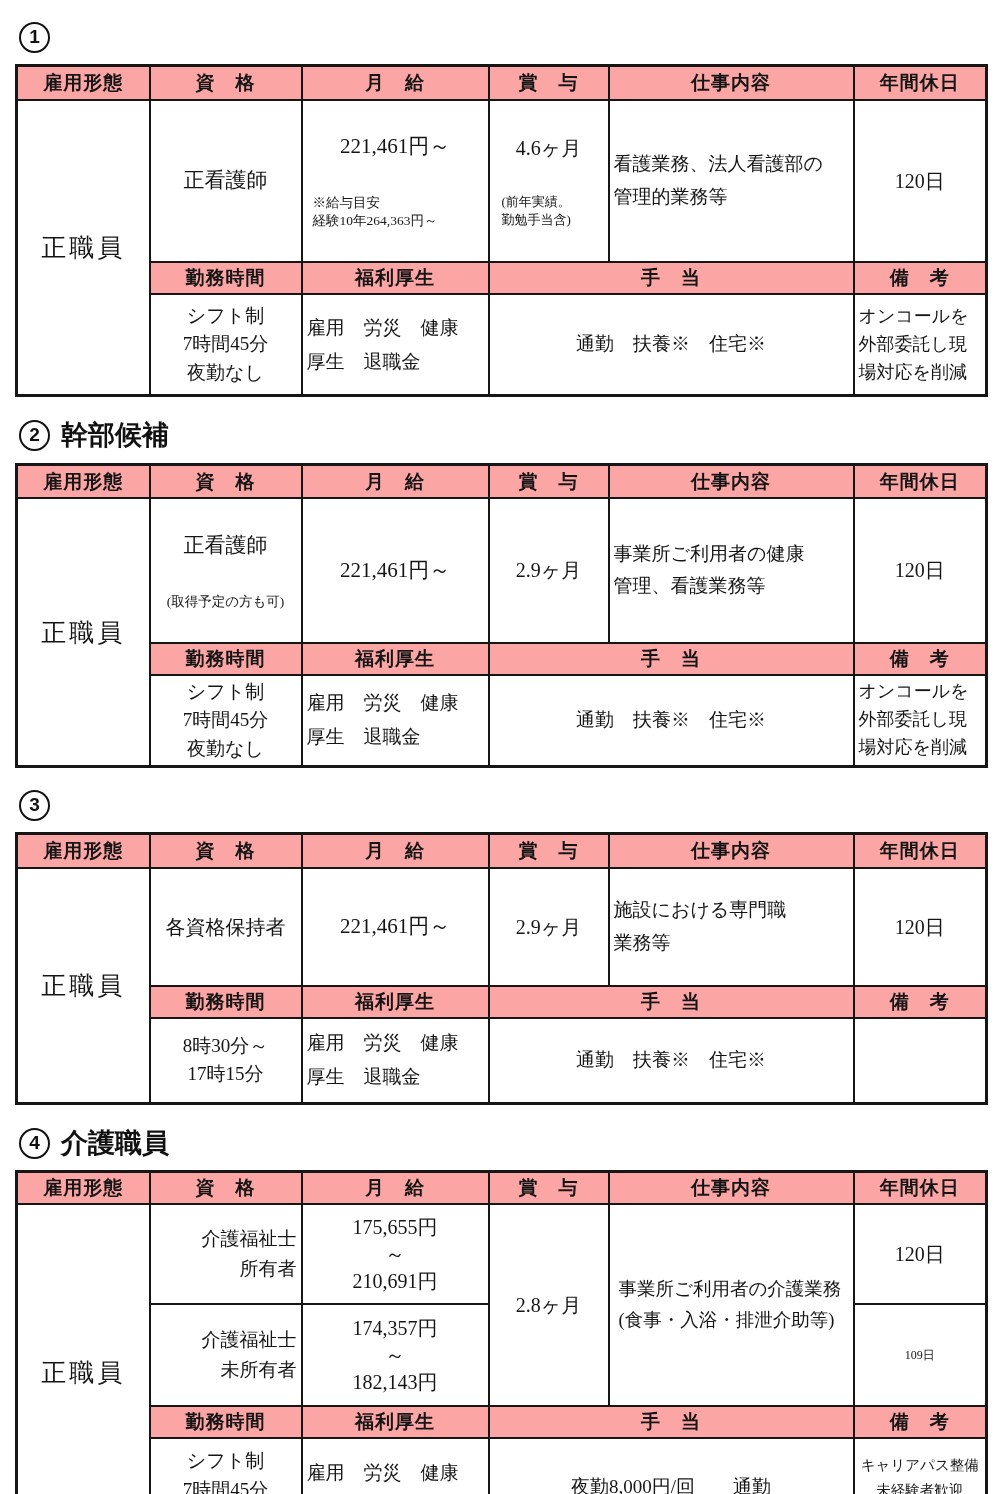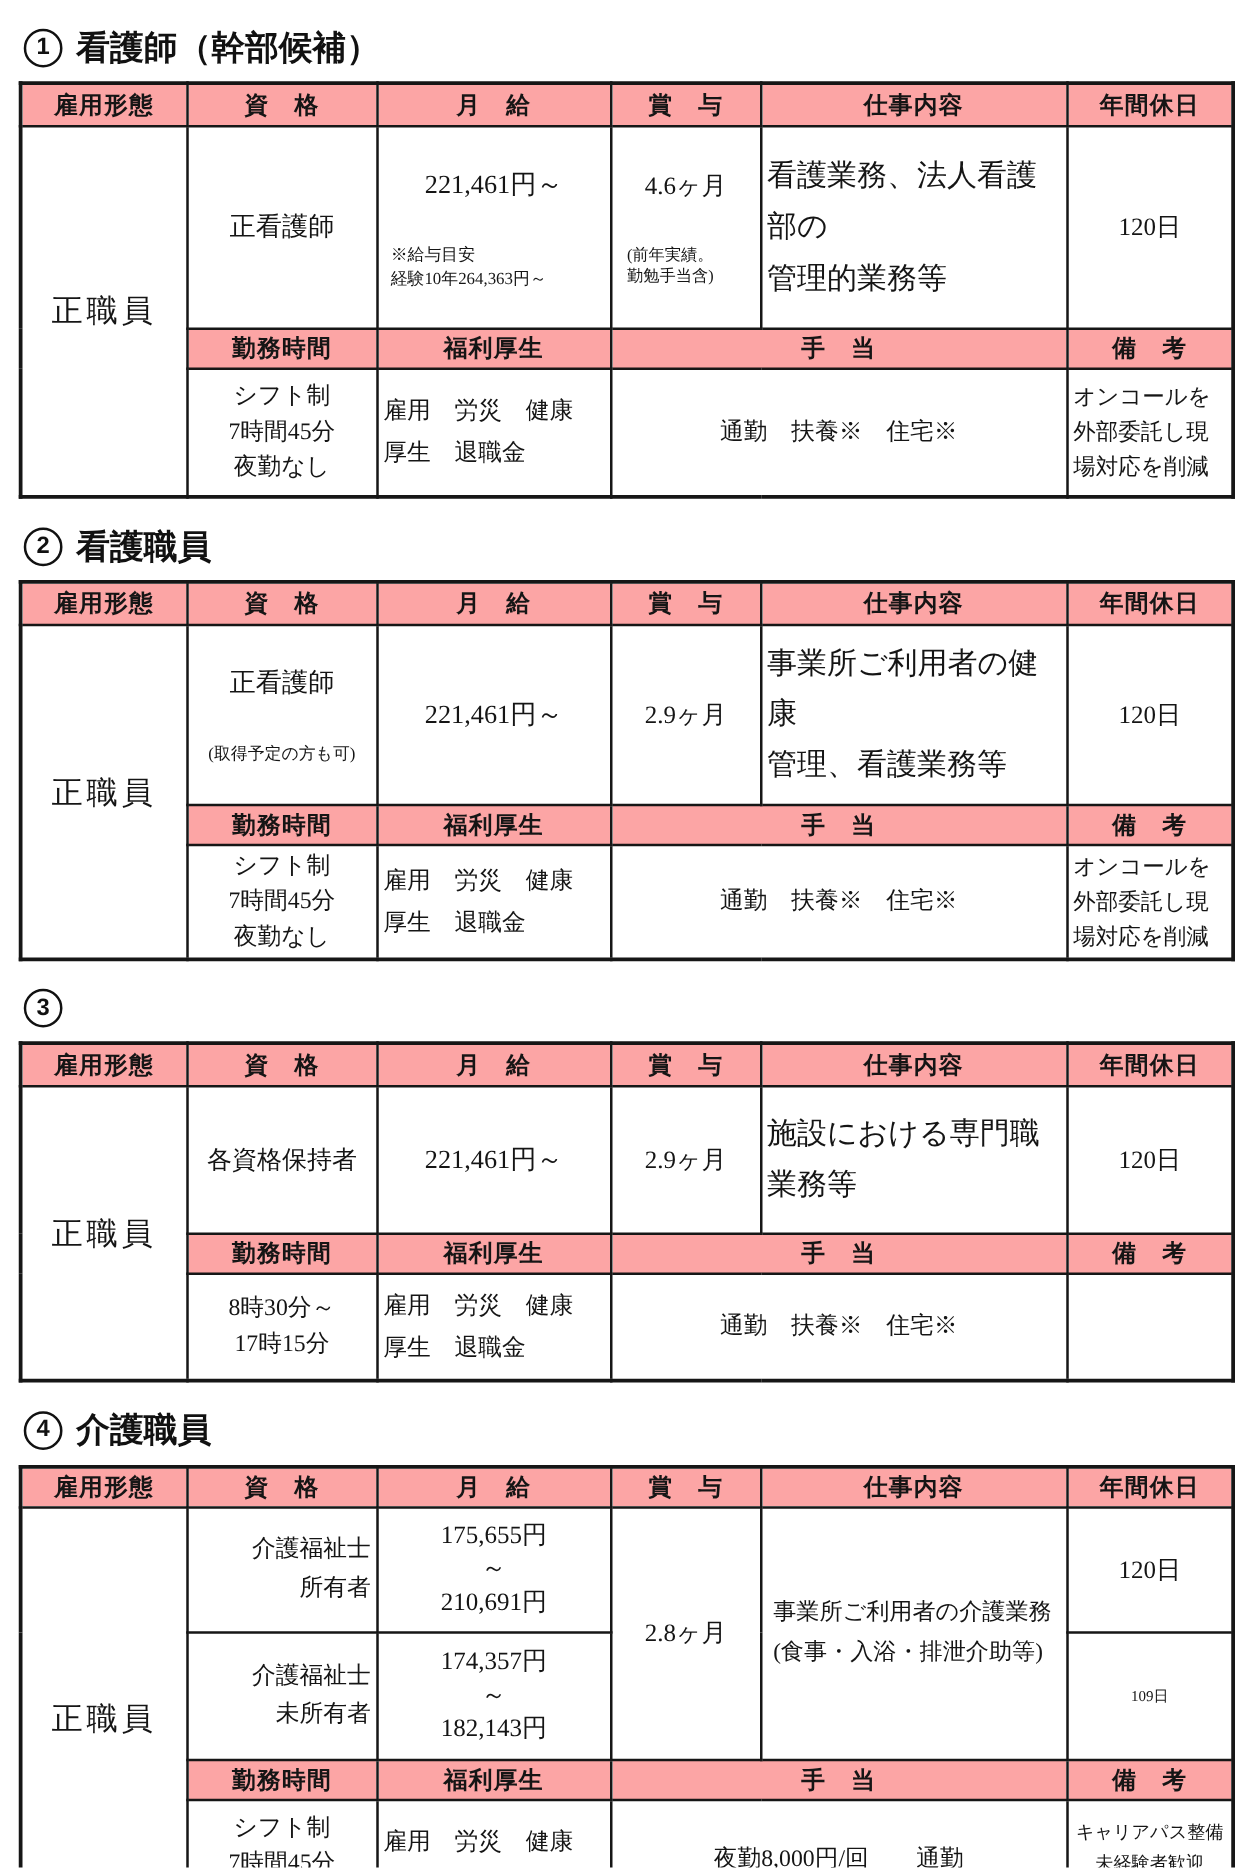--- a/index.html
+++ b/index.html
@@ -51,37 +51,36 @@
   }
   td.val { font-size: 19px; text-align: center; white-space: pre-line; line-height: 1.5; }
   td.emp { font-size: 25px; text-align: center; letter-spacing: 3px; background: #fff; }
 
   .cell-main { font-size: 21px; white-space: pre-line; }
   .cell-note { font-size: 13.5px; white-space: pre-line; line-height: 1.35; margin-top: 3px; }
   .note-left { text-align: left; padding-left: 6px; }
   .bonus-main { font-size: 20px; white-space: pre-line; text-align: center; }
   .bonus-note { font-size: 13px; white-space: pre-line; line-height: 1.35; text-align: left; padding-left: 8px; margin-top: 2px; }
 
-  td.job-cell { text-align: left; padding-left: 14px; font-size: 24px; line-height: 1.7; white-space: pre-line; }
+  td.job-cell { text-align: left; padding-left: 14px; font-size: 19px; line-height: 1.7; white-space: pre-line; }
   td.job-cell.t4 { font-size: 18.5px; padding-left: 9px; }
   td.welfare { text-align: left; padding-left: 12px; line-height: 1.8; margin-left: 37px; }
   td.qual-left { text-align: right; padding-left: 12px; line-height: 1.6; }
   td.notes-left { text-align: left; padding: 2px 5px; font-size: 18px; line-height: 1.55; }
   td.notes-center { font-size: 14.5px; line-height: 1.7; }
   td.salary-range { line-height: 1.35; font-size: 20px; border-radius: 30px; }
   .allowance-block { display: inline-block; text-align: left; font-size: 19px; line-height: 1.8; white-space: pre-line; }
 </style>
 </head>
 <body>
 
 <div class="page">
 
   <div class="sec-title">
     <span class="circle-num">1</span>
-    <span>看護師（幹部候補）</span>
   </div>
   <table class="jobs">
     <colgroup>
       <col style="width:133px">
         <col style="width:152px">
         <col style="width:187px">
       <col style="width:120px">
         <col style="width:245px">
         <col style="width:133px">
     </colgroup>
@@ -128,21 +127,21 @@
       <td class="val" colspan="2">通勤　扶養※　住宅※</td>
       <td class="notes-left">オンコールを
 外部委託し現
 場対応を削減</td>
     </tr>
     </tbody>
   </table>
 
   <div class="sec-title later">
     <span class="circle-num">2</span>
-    <span>看護職員</span>
+    <span>幹部候補</span>
   </div>
   <table class="jobs">
     <colgroup>
       <col style="width:133px">
         <col style="width:152px">
         <col style="width:187px">
       <col style="width:120px">
         <col style="width:245px">
         <col style="width:133px">
     </colgroup>

